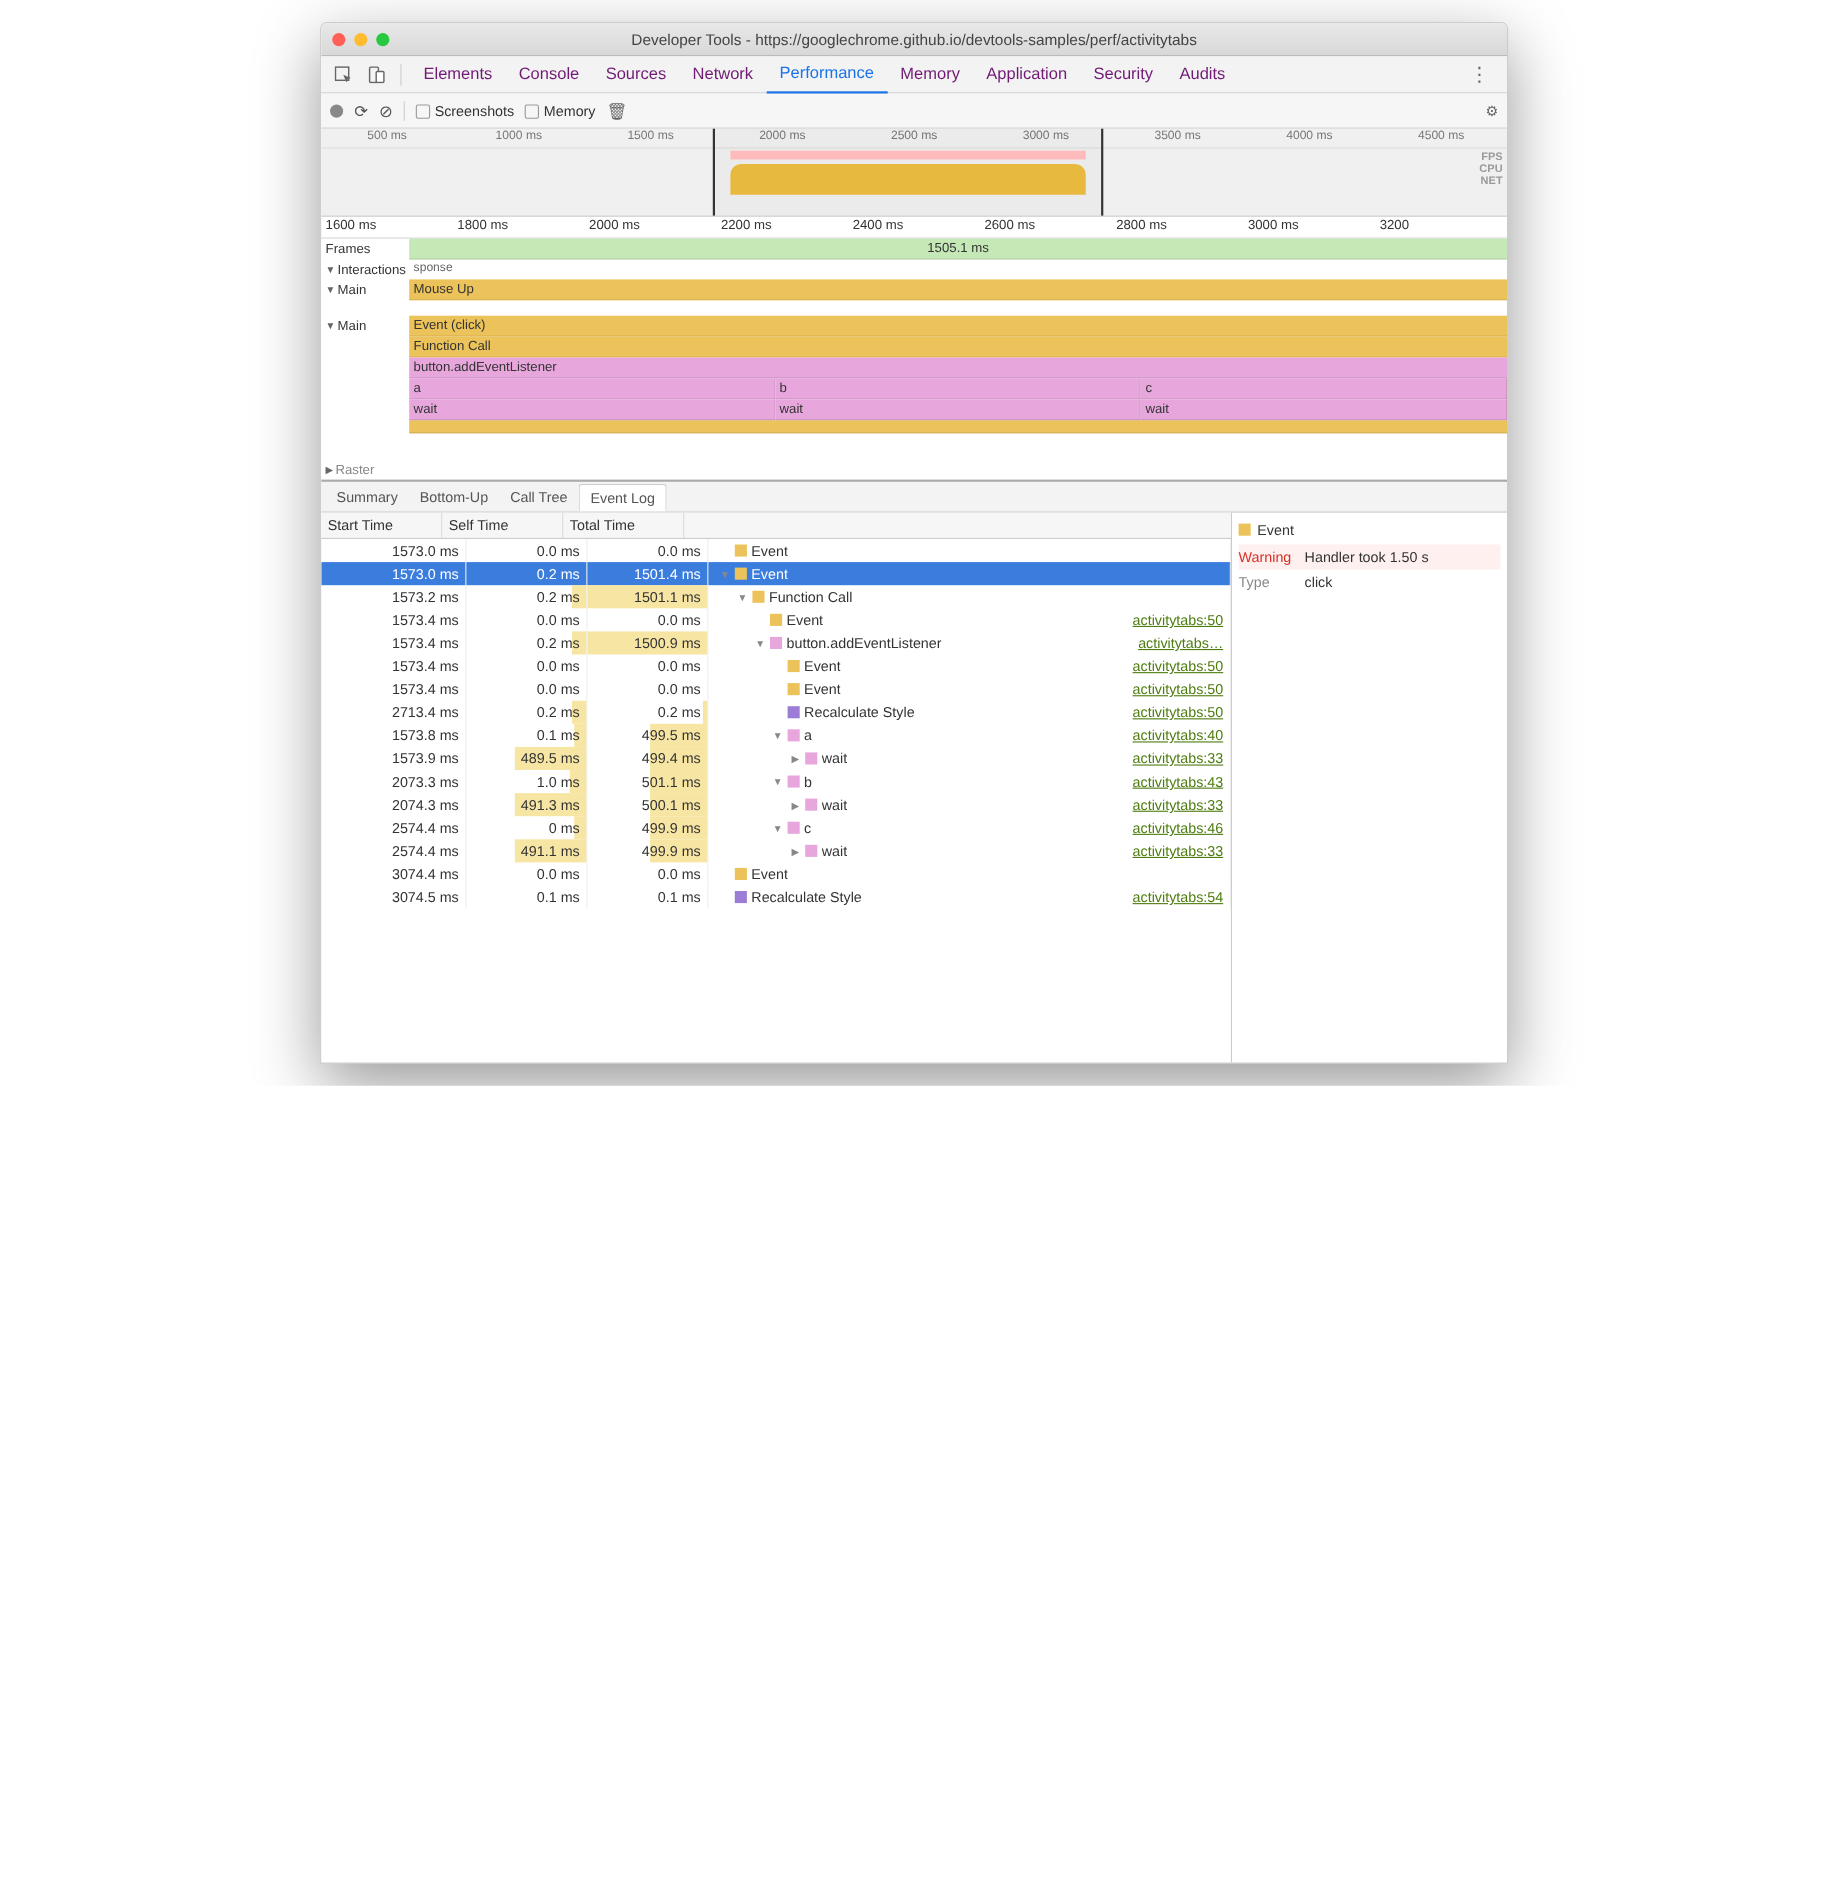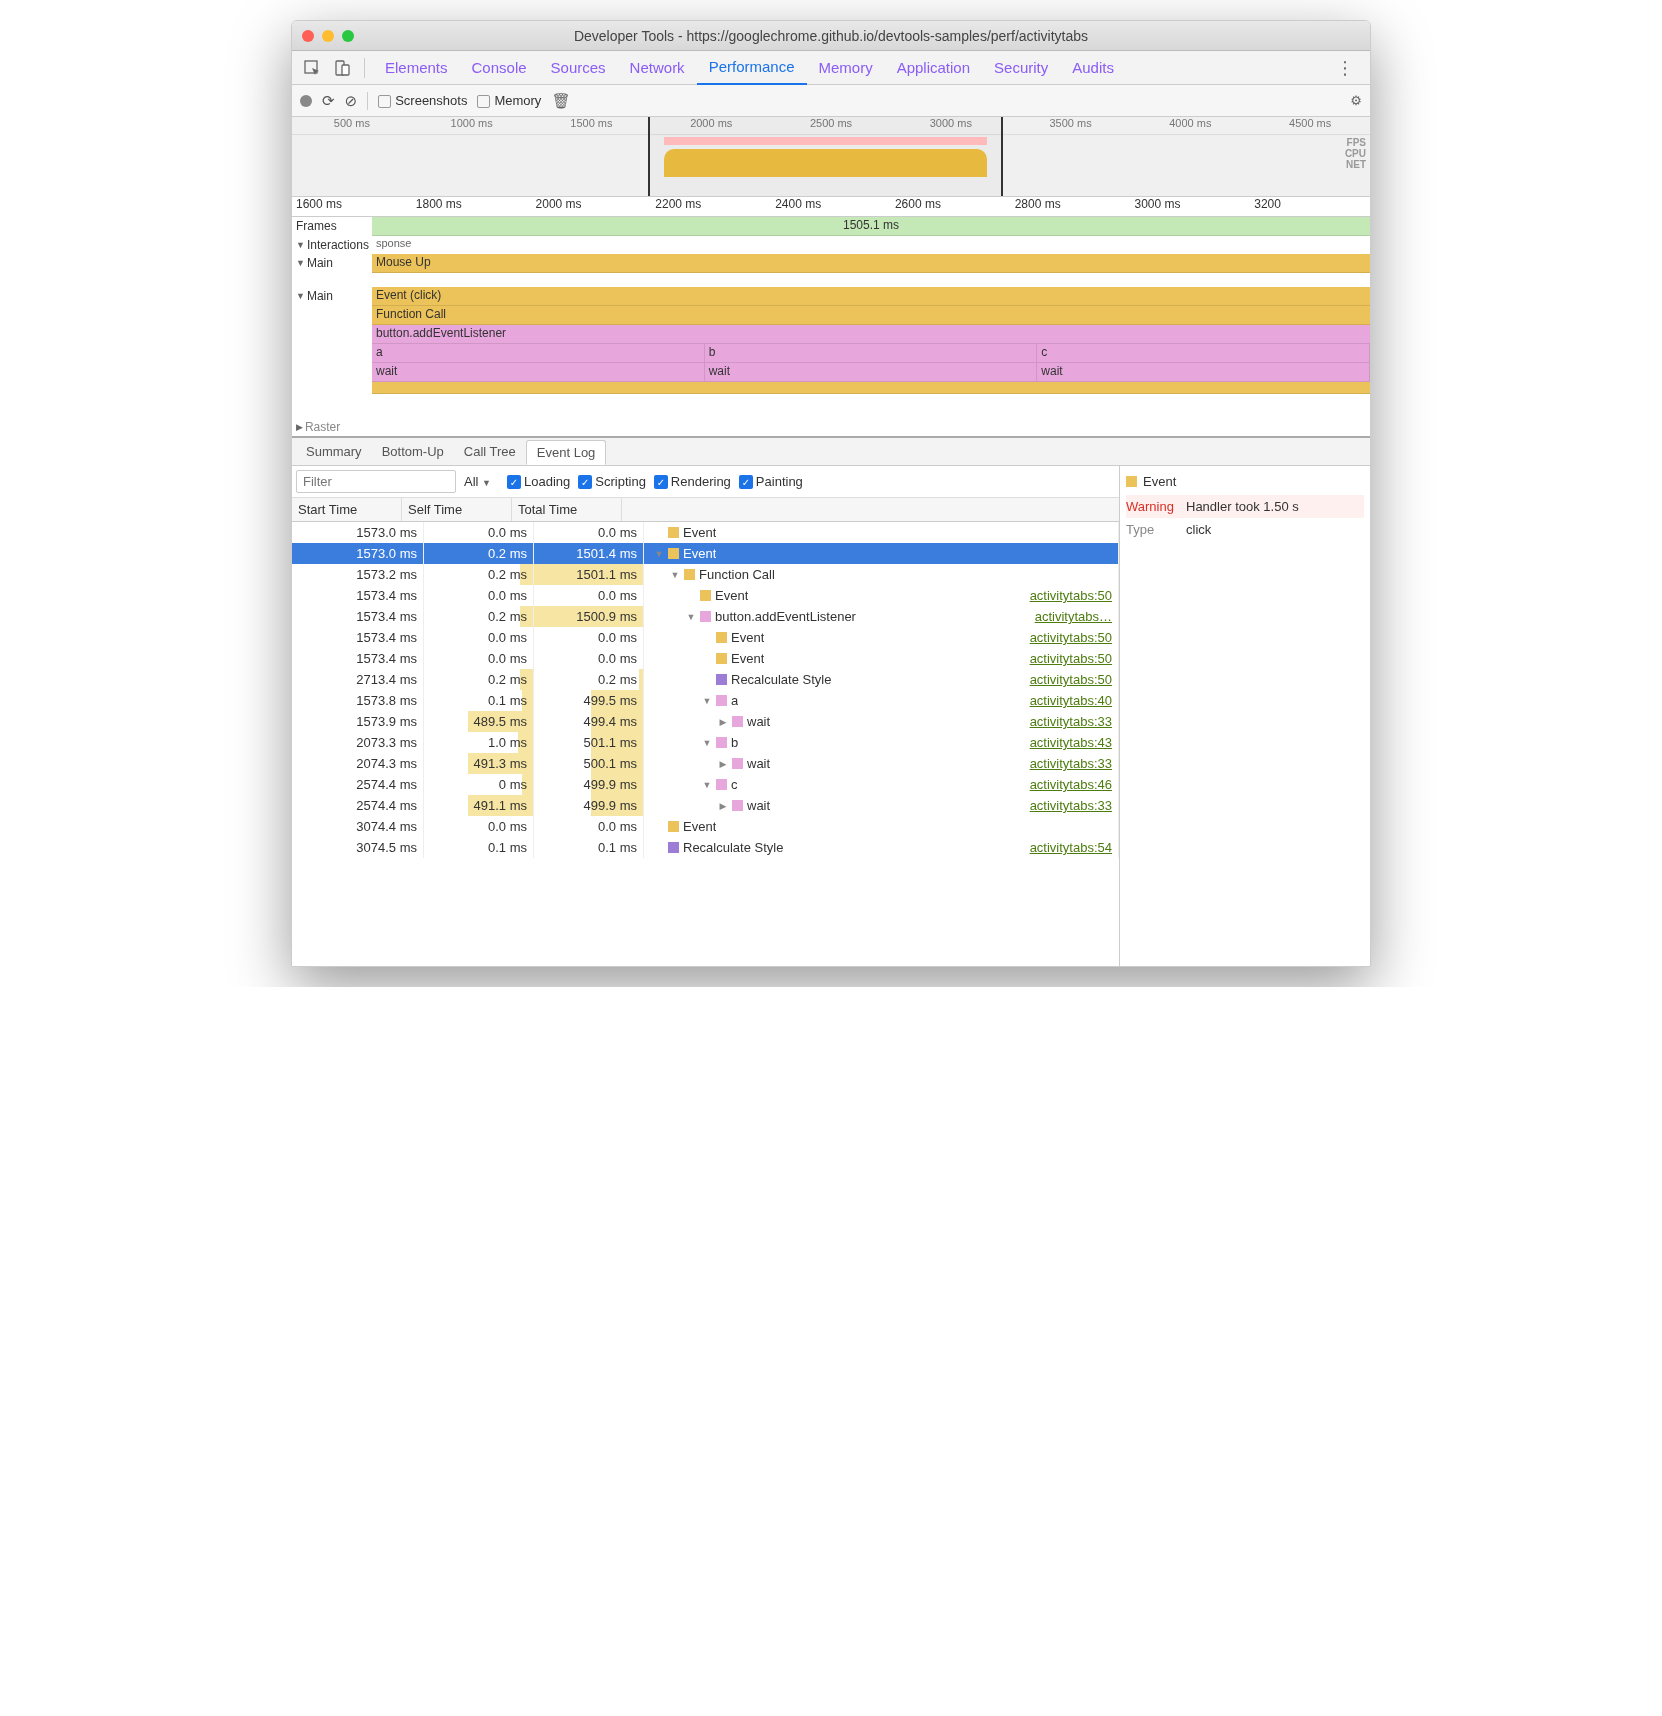--- a/index.html
+++ b/index.html
@@ -6,21 +6,21 @@
 body { font-family: -apple-system, "Helvetica Neue", Arial, sans-serif; font-size: 13px; background: #fff; color: #333; }
 .window { width: 1080px; margin: 20px auto; border: 1px solid #ccc; border-radius: 6px 6px 0 0; overflow: hidden; box-shadow: 0 20px 60px rgba(0,0,0,0.4); background:#fff;}
 .titlebar { height: 30px; background: linear-gradient(#e8e8e8,#d8d8d8); display:flex; align-items:center; padding:0 10px; border-bottom:1px solid #bbb; position:relative;}
 .tl-buttons { display:flex; gap:8px; }
 .tl-btn { width:12px; height:12px; border-radius:50%; }
 .tl-red{background:#ff5f57;} .tl-yellow{background:#febc2e;} .tl-green{background:#28c840;}
 .titlebar-title{ position:absolute; left:0; right:0; text-align:center; font-size:14px; color:#444;}
 .tabbar { display:flex; align-items:center; height:34px; border-bottom:1px solid #ccc; padding:0 6px; gap:2px; background:#f3f3f3;}
 .tabbar .icon-btn { width:28px; height:28px; display:flex; align-items:center; justify-content:center; color:#666; border-radius:2px;}
 .tabbar .sep { width:1px; height:20px; background:#ccc; margin:0 6px;}
-.tab { padding:0 12px; height:34px; display:flex; align-items:center; color:#8b5cf6; cursor:pointer; font-size:15px;}
+.tab { padding:0 12px; height:34px; display:flex; align-items:center; color:#701a75; cursor:pointer; font-size:15px;}
 .tab.active { color:#1a73e8; border-bottom:2px solid #1a73e8; }
 .kebab { margin-left:auto; padding:0 10px; color:#666; font-size:18px;}
 .toolbar2 { display:flex; align-items:center; height:32px; border-bottom:1px solid #ccc; padding:0 8px; gap:10px; background:#f6f6f6;}
 .toolbar2 .dot{ width:12px;height:12px;border-radius:50%;background:#888;}
 .toolbar2 .ref{ font-size:15px; color:#555;}
 .toolbar2 .sep{width:1px;height:18px;background:#ccc;}
 .chk{ width:13px;height:13px;border:1px solid #999;border-radius:2px;display:inline-block;vertical-align:middle;margin-right:4px;}
 .gear{margin-left:auto;color:#666;}
 .overview { position:relative; height:80px; border-bottom:1px solid #ccc; background:#f0f0f0;}
 .ov-ticks{display:flex;height:18px;font-size:11px;color:#777;border-bottom:1px solid #ddd;}
@@ -225,25 +225,20 @@
 
   <div class="bottom-tabs" id="btabs">
       <div class="btab">Summary</div>
       <div class="btab">Bottom-Up</div>
       <div class="btab">Call Tree</div>
       <div class="btab active">Event Log</div>
     </div>
 
   <div class="bottom-pane">
     <div class="el-left">
-      <div class="el-toolbar">
-        <input placeholder="Filter" style="">
-        <span><span>All</span> <span class="disc">▼</span></span>
-        <span id="cats"><span style="margin-left: 8px;"><span class="cb">✓</span>Loading</span><span style="margin-left: 8px;"><span class="cb">✓</span>Scripting</span><span style="margin-left: 8px;"><span class="cb">✓</span>Rendering</span><span style="margin-left: 8px;"><span class="cb">✓</span>Painting</span></span>
-      </div>
       <div class="el-header">
         <div class="col-st">Start Time</div>
         <div class="col-self">Self Time</div>
         <div class="col-tot">Total Time</div>
       </div>
       <div class="el-rows" id="elrows">
           <div class="el-row">
             <div class="cell cell-st">1573.0 ms</div>
             <div class="cell cell-self" style="z-index: 0;"><span style="position: relative;">0.0 ms</span></div>
             <div class="cell cell-tot" style="z-index: 0;"><span style="position: relative;">0.0 ms</span></div>

